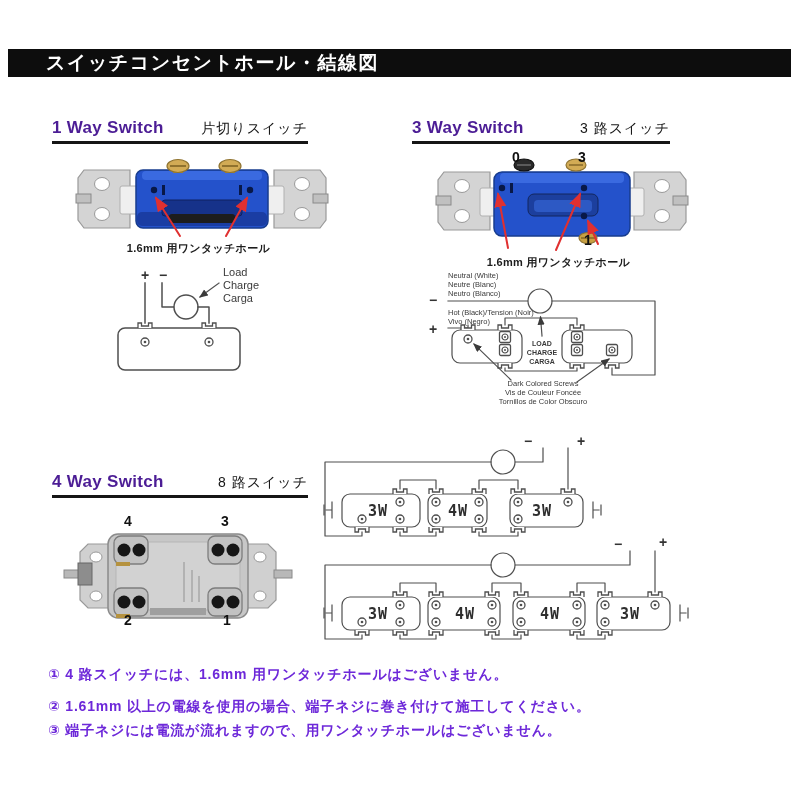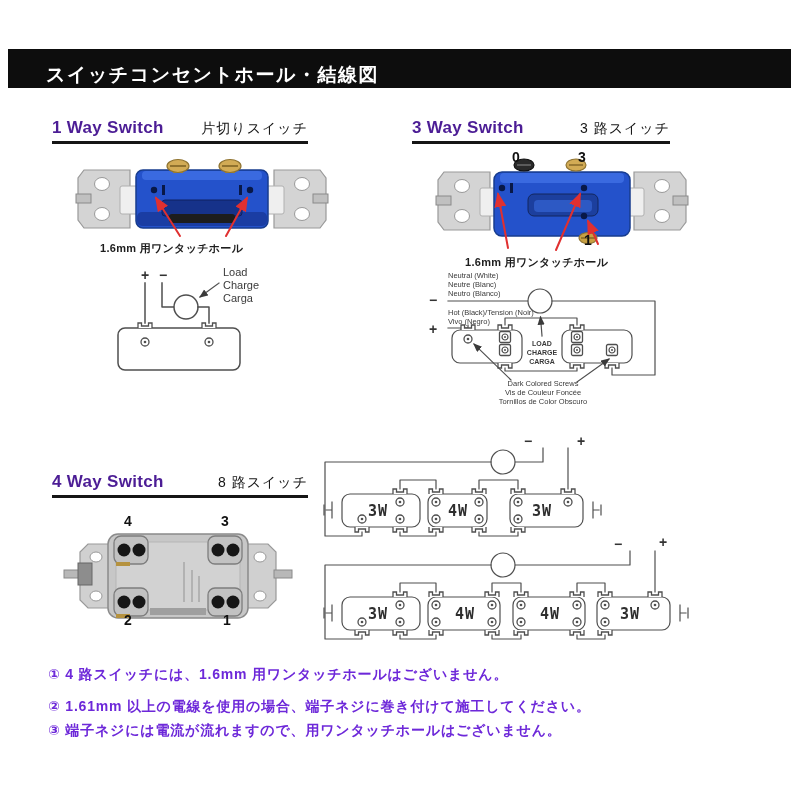--- a/index.html
+++ b/index.html
@@ -1,24 +1,24 @@
 <!DOCTYPE html>
 <html><head>
 <meta charset="utf-8">
 <style>
   *{margin:0;padding:0;box-sizing:border-box}
   html,body{width:800px;height:800px}
   body{background:#ffffff;font-family:"Liberation Sans","DejaVu Sans",sans-serif;position:relative;overflow:hidden}
-  .title-bar{position:absolute;left:8px;top:49px;width:783px;height:39px;background:#0d0d0d;color:#fff;
-    display:flex;align-items:flex-end;padding-left:38px;font-size:19px;font-weight:bold;letter-spacing:1.5px}
+  .title-bar{position:absolute;left:8px;top:49px;width:783px;height:28px;background:#0d0d0d;color:#fff;
+    display:flex;align-items:center;padding-left:38px;font-size:19px;font-weight:bold;letter-spacing:1.5px}
   .sec-head{position:absolute;display:flex;justify-content:space-between;align-items:baseline;
     border-bottom:3px solid #151515;padding-bottom:3px}
   .sec-head .en{font-size:17px;font-weight:bold;color:#4c1d95;letter-spacing:.3px}
   .sec-head .ja{font-size:14px;font-weight:normal;color:#151515;letter-spacing:1px}
-  .hole-label{position:absolute;font-size:11px;font-weight:bold;color:#1d1d1d;text-align:left;letter-spacing:.3px}
+  .hole-label{position:absolute;font-size:11px;font-weight:bold;color:#1d1d1d;text-align:right;letter-spacing:.3px}
   .pin-label{position:absolute;font-size:14px;font-weight:bold;color:#101010}
   .footnote{position:absolute;left:48px;font-size:14px;font-weight:bold;color:#6d28d9;letter-spacing:.8px;white-space:nowrap}
   svg.layer{position:absolute;overflow:visible}
   .wire{fill:none;stroke:#4f4f4f;stroke-width:1.5;stroke-linejoin:round;stroke-linecap:square}
   .thin{stroke-width:1.2}
   .t{fill:#3a3a3a;font-family:"Liberation Sans","DejaVu Sans",sans-serif}
   .pm{font-size:14px;font-weight:bold;fill:#333}
   .swl{font:bold 15px "DejaVu Sans Mono",monospace;fill:#2e2e2e;letter-spacing:1px}
   .redarrow{stroke:#e03030;stroke-width:2;fill:none;stroke-linecap:round}
 </style>

